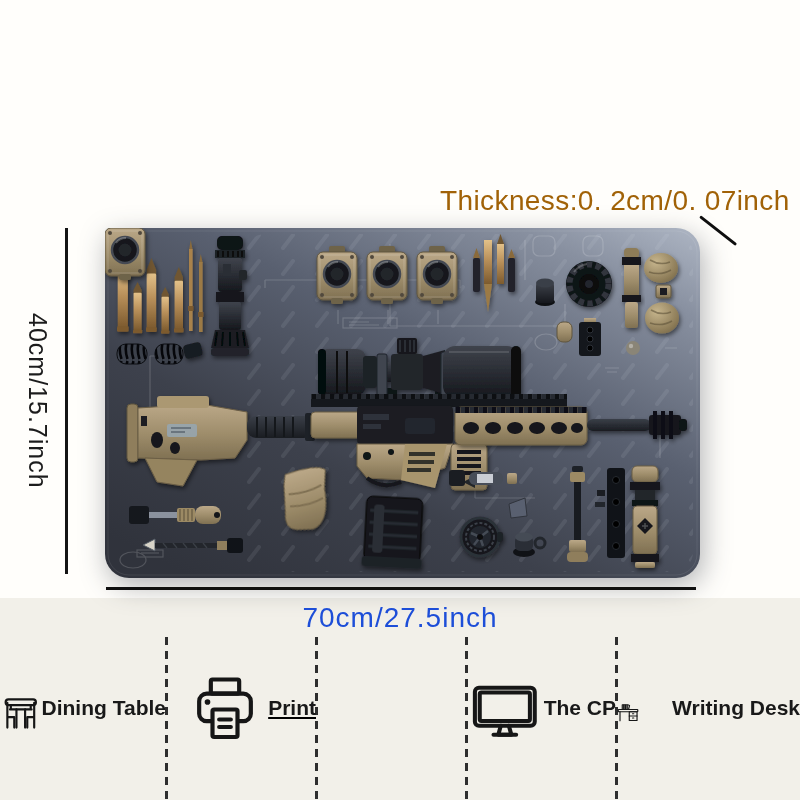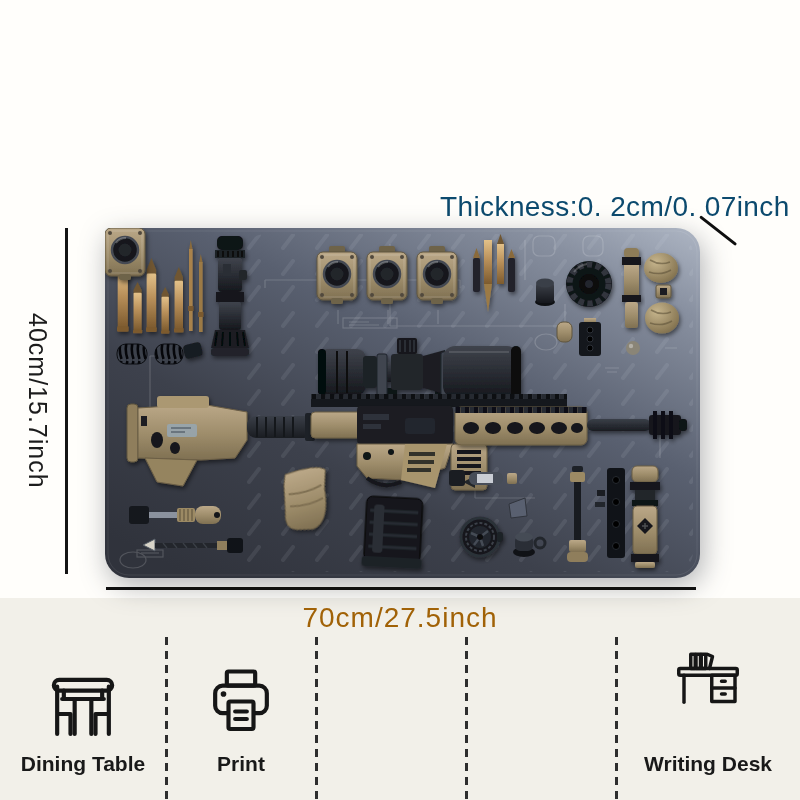--- a/index.html
+++ b/index.html
@@ -1,30 +1,30 @@
 <!DOCTYPE html>
 <html><head>
 <meta charset="utf-8">
 <style>
   html,body{margin:0;padding:0;}
   body{font-family:"Liberation Sans",sans-serif;background:#ffffff;}
   .stage{position:relative;width:800px;height:800px;background:#fffefb;overflow:hidden;}
   .beige{position:absolute;left:0;top:598px;width:800px;height:202px;background:#f2f0e9;}
-  .thickness{position:absolute;left:440px;top:191px;font-size:28px;color:#0c4a6e;letter-spacing:.4px;white-space:nowrap;}
+  .thickness{position:absolute;left:440px;top:185px;font-size:28px;color:#a16207;letter-spacing:.4px;white-space:nowrap;}
   .pointer{position:absolute;left:700px;top:215px;width:46px;height:3px;background:#0f0f0f;transform:rotate(38deg);transform-origin:left center;border-radius:2px;}
   .vline{position:absolute;left:65px;top:228px;width:2.5px;height:346px;background:#141414;}
   .vlabel{position:absolute;left:16px;top:228px;height:346px;width:36px;writing-mode:vertical-rl;text-align:center;font-size:25px;color:#1c1c1c;letter-spacing:1px;}
   .mat{position:absolute;left:105px;top:228px;width:595px;height:350px;filter:drop-shadow(3px 8px 14px rgba(30,35,50,.35));}
   .hline{position:absolute;left:106px;top:587px;width:590px;height:3px;background:#0f0f0f;}
-  .hlabel{position:absolute;left:105px;top:602px;width:590px;text-align:center;font-size:28px;color:#a16207;letter-spacing:1px;}
+  .hlabel{position:absolute;left:105px;top:602px;width:590px;text-align:center;font-size:28px;color:#1d4ed8;letter-spacing:1px;}
   .divider{position:absolute;top:637px;width:3px;height:163px;background:repeating-linear-gradient(to bottom,#2e2e2e 0 8px,transparent 8px 14px);}
-  .feature{position:absolute;top:640px;height:152px;display:flex;flex-direction:column;align-items:center;justify-content:flex-end;}
+  .feature{position:absolute;top:640px;height:152px;display:flex;flex-direction:row;align-items:center;justify-content:flex-end;}
   .feature svg{width:86px;height:80px;margin-bottom:8px;}
   .feature .lbl{font-weight:bold;font-size:21px;color:#191919;padding-bottom:16px;white-space:nowrap;}
-  .f1{left:0;width:166px;} .f2{left:166px;width:150px;} .f3{left:316px;width:150px;} .f4{left:466px;width:150px;} .f5{left:616px;width:184px;gap:32px;}
+  .f1{left:0;width:166px;} .f2{left:166px;width:150px;text-decoration:underline;} .f3{left:316px;width:150px;} .f4{left:466px;width:150px;} .f5{left:616px;width:184px;gap:32px;}
 </style>
 </head>
 <body>
 
 <div class="stage">
 
   <div class="beige"></div>
 
   <div class="thickness">Thickness:0. 2cm/0. 07inch</div>
   <div class="pointer"></div>
@@ -404,20 +404,29 @@
       <rect x="31" y="9" width="34" height="17" rx="2"></rect>
       <rect x="17" y="26" width="62" height="33" rx="9"></rect>
       <circle cx="27" cy="36" r="3.4" fill="#161616" stroke="none"></circle>
       <rect x="33" y="45" width="30" height="33" rx="2" fill="#f2f0e9"></rect>
       <path d="M41,57 H55 M41,66 H55"></path>
     </svg>
     <span class="lbl">Print</span>
   </div>
 
 
+  <div class="feature f4">
+    <svg viewBox="0 0 96 96" stroke="#161616" stroke-width="5" fill="none" stroke-linecap="round" stroke-linejoin="round">
+      <rect x="11" y="18" width="74" height="47" rx="5"></rect>
+      <rect x="17" y="24" width="62" height="35" rx="2"></rect>
+      <path d="M43,65 L40,76 H56 L53,65"></path>
+      <path d="M34,76 H62"></path>
+    </svg>
+    <span class="lbl">The CP</span>
+  </div>
 
   <div class="feature f5">
     <svg viewBox="0 0 96 96" stroke="#161616" stroke-width="4.6" fill="none" stroke-linecap="round" stroke-linejoin="round">
       <rect x="25" y="19" width="6" height="19"></rect>
       <rect x="32" y="19" width="6" height="19"></rect>
       <rect x="39" y="19" width="6" height="19"></rect>
       <path d="M47,19 l7,3 -4,16"></path>
       <rect x="9" y="38" width="78" height="9" rx="2"></rect>
       <path d="M16,47 V83"></path>
       <rect x="53" y="47" width="31" height="35"></rect>

